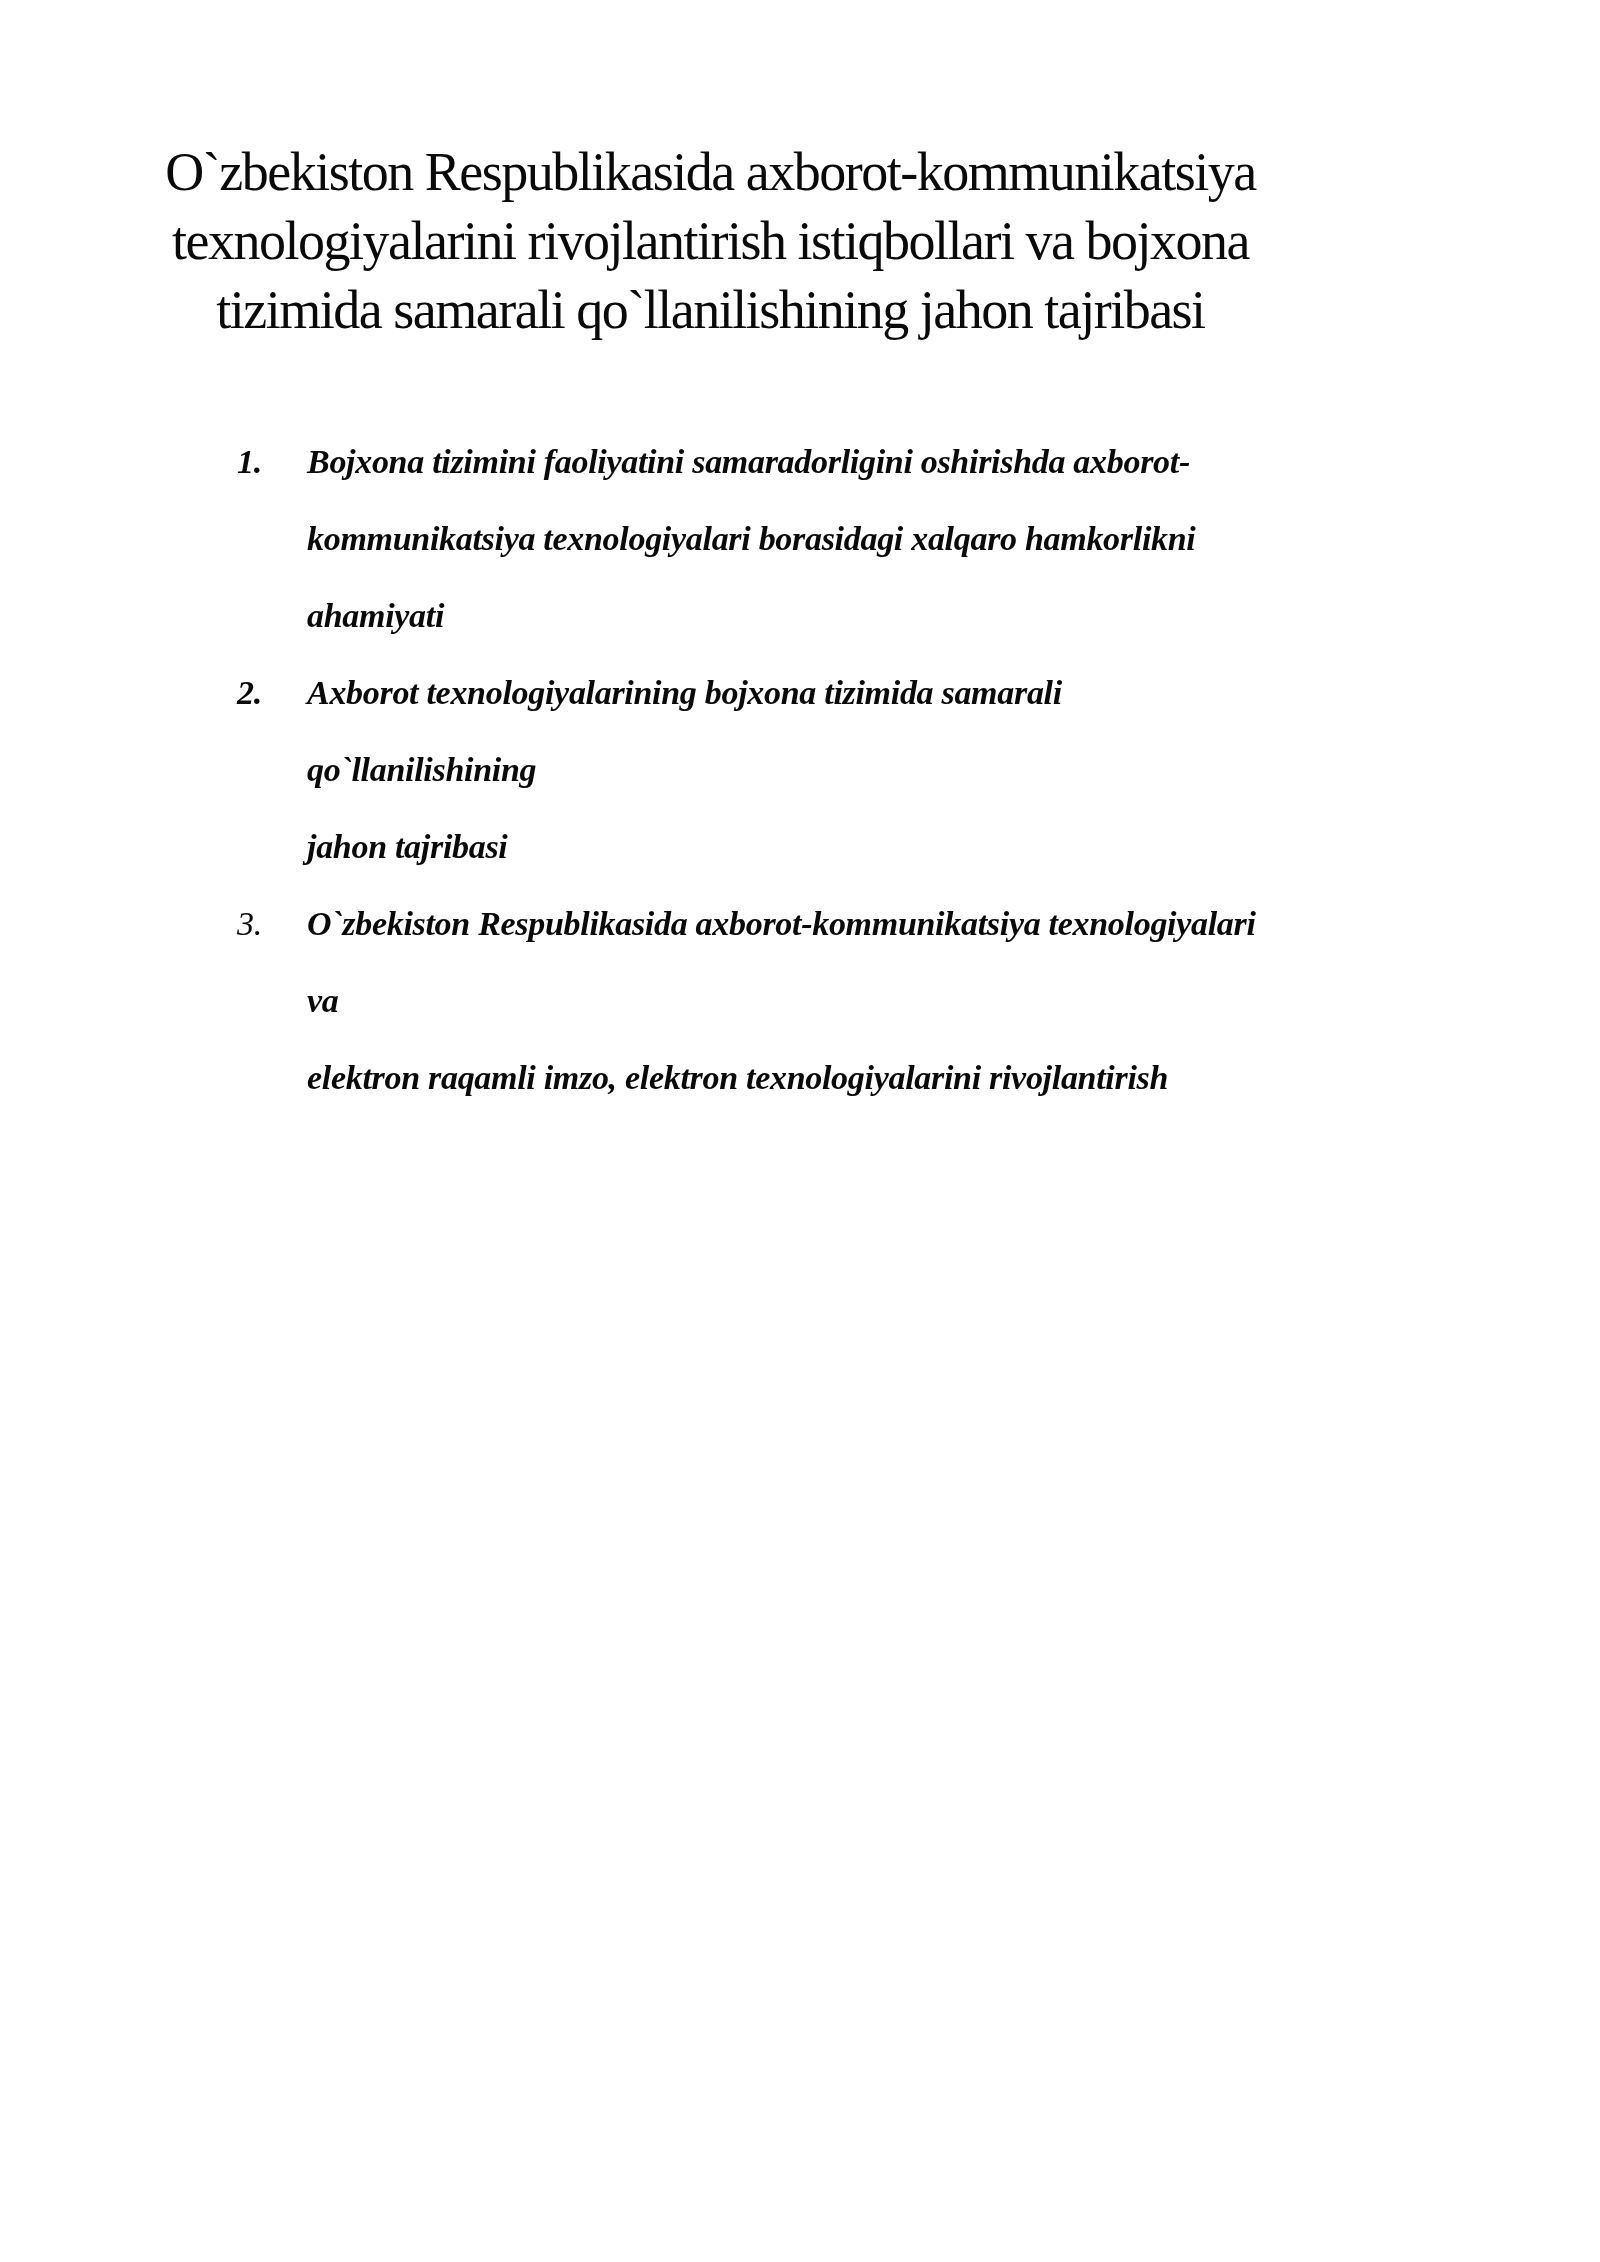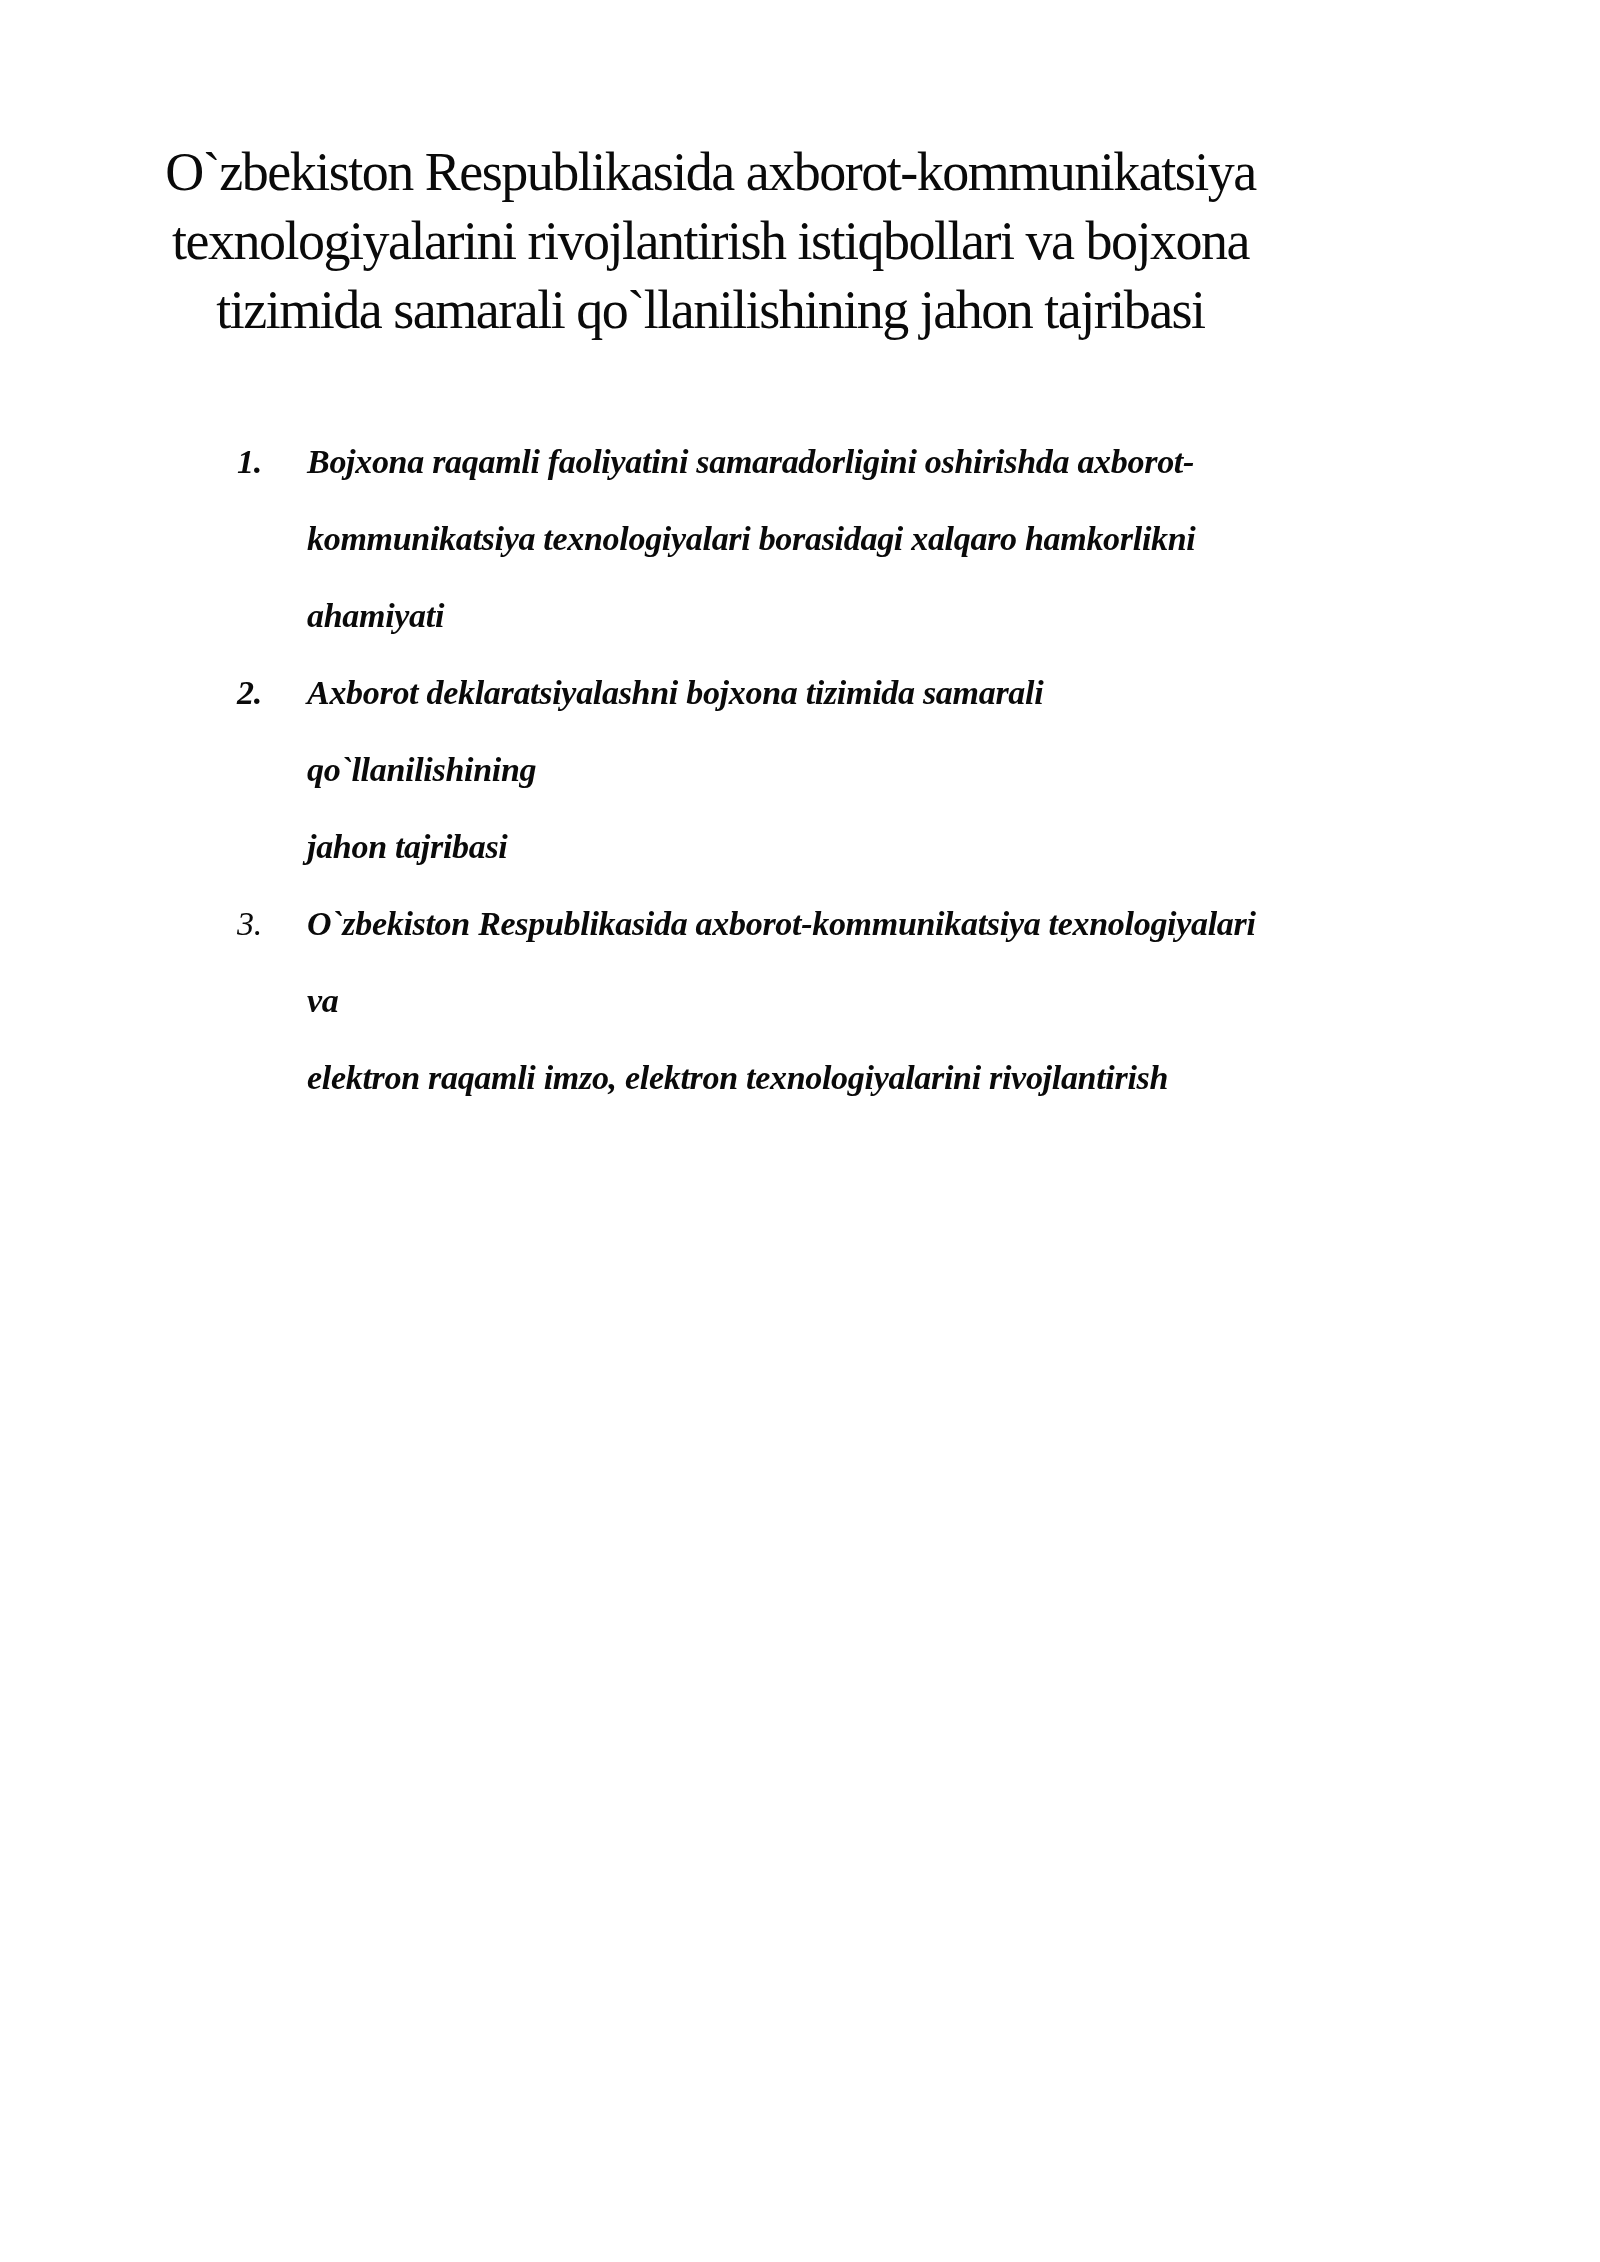--- a/index.html
+++ b/index.html
@@ -70,27 +70,27 @@
 <div class="page">
 
   <h1 class="doc-title">O`zbekiston Respublikasida axborot-kommunikatsiya
 texnologiyalarini rivojlantirish istiqbollari va bojxona
 tizimida samarali qo`llanilishining jahon tajribasi</h1>
 
 
   <ol class="plan-list">
     <li>
       <span class="item-number">1.</span>
-      <span class="item-text">Bojxona raqamli faoliyatini samaradorligini oshirishda axborot-
+      <span class="item-text">Bojxona tizimini faoliyatini samaradorligini oshirishda axborot-
 kommunikatsiya texnologiyalari borasidagi xalqaro hamkorlikni
 ahamiyati</span>
     </li>
     <li>
       <span class="item-number">2.</span>
-      <span class="item-text">Axborot deklaratsiyalashni bojxona tizimida samarali qo`llanilishining
+      <span class="item-text">Axborot texnologiyalarining bojxona tizimida samarali qo`llanilishining
 jahon tajribasi</span>
     </li>
     <li class="num-light">
       <span class="item-number">3.</span>
       <span class="item-text">O`zbekiston Respublikasida axborot-kommunikatsiya texnologiyalari va
 elektron raqamli imzo, elektron texnologiyalarini rivojlantirish</span>
     </li>
   </ol>
 
 </div>

